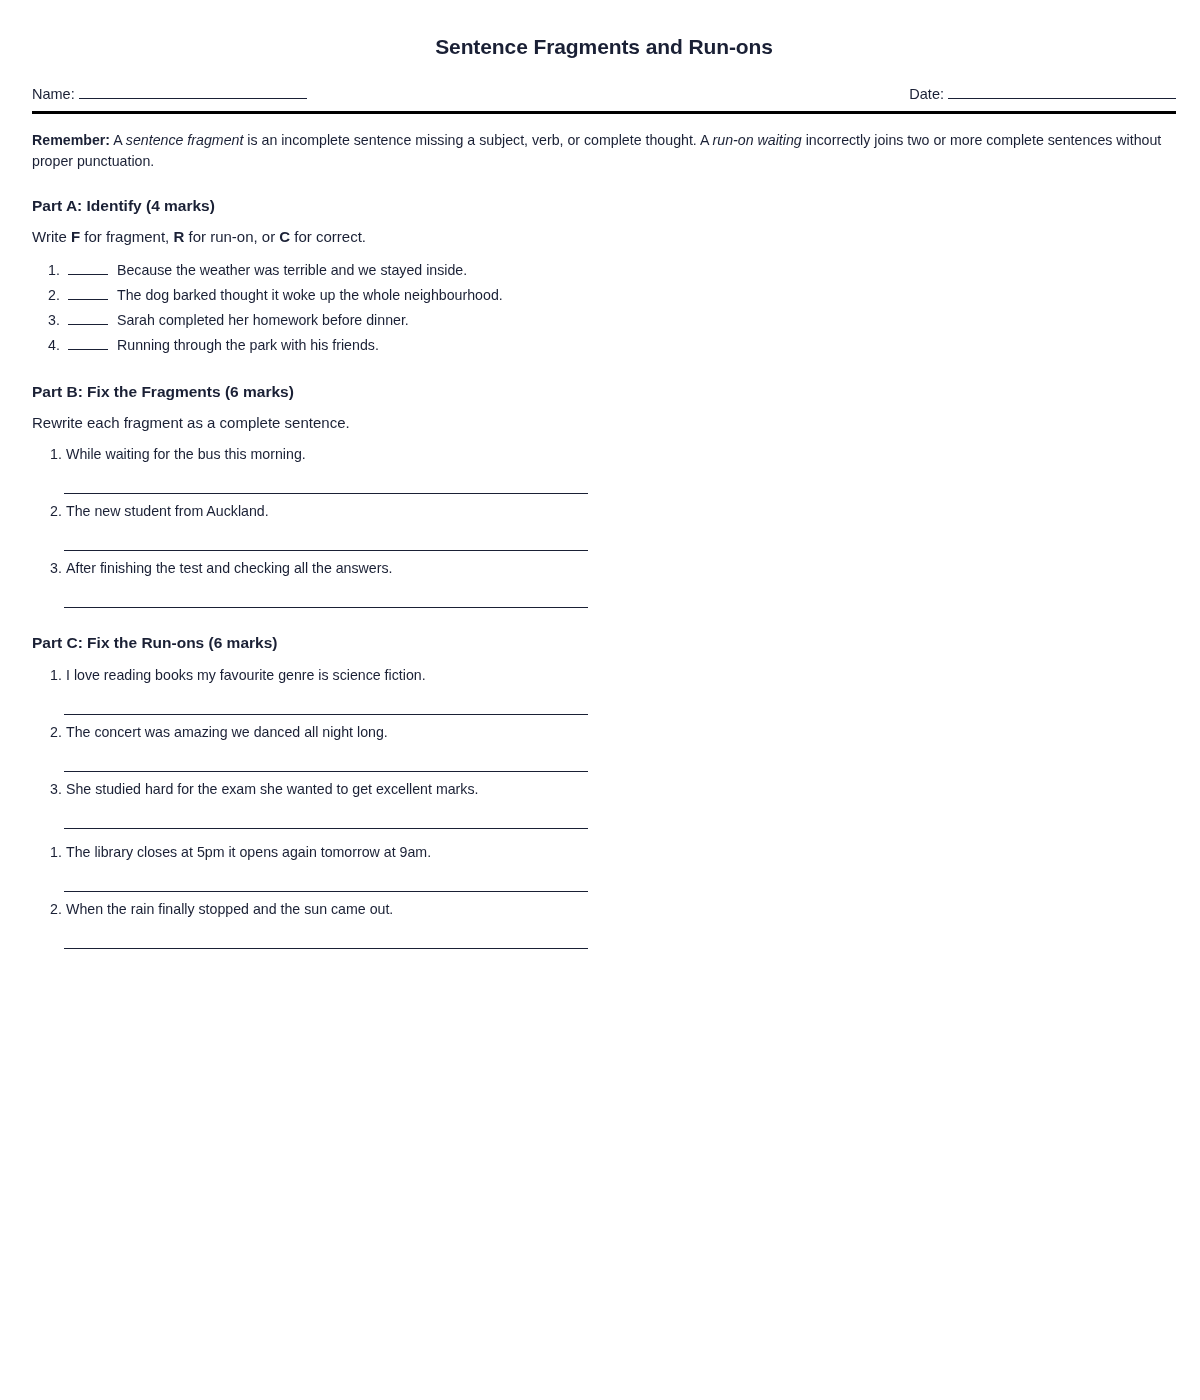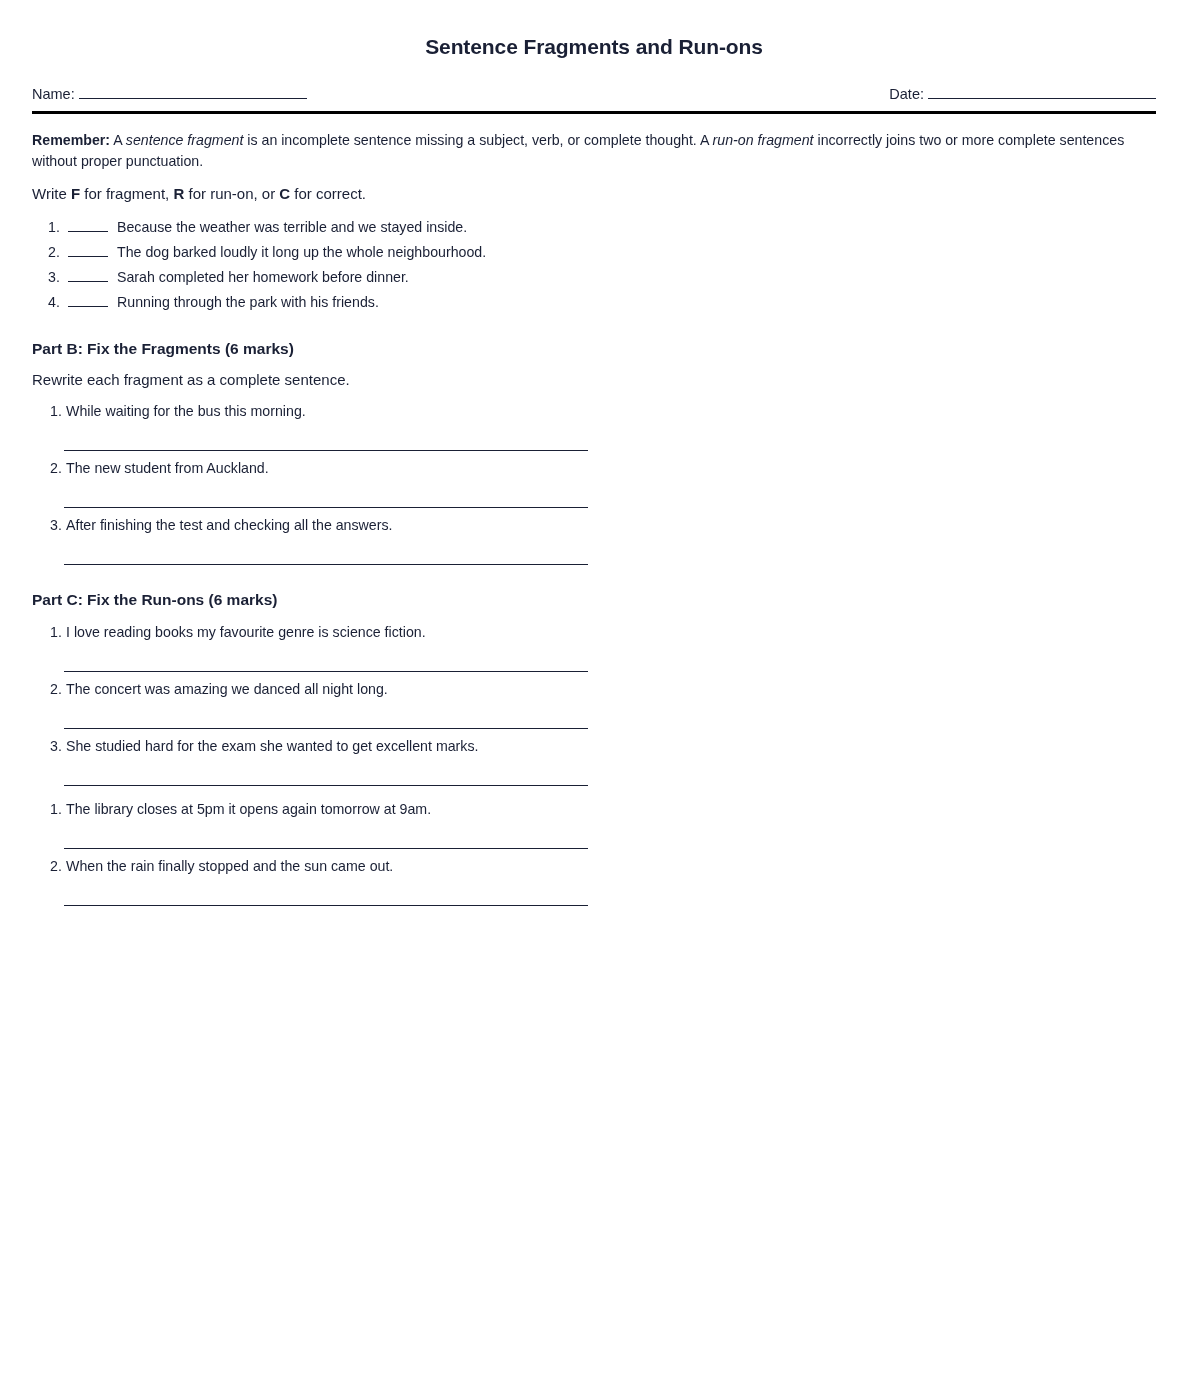--- a/index.html
+++ b/index.html
@@ -11,21 +11,21 @@
     width: 1200px;
     height: 1400px;
     font-family: "Liberation Sans", sans-serif;
     color: #1a2035;
     -webkit-font-smoothing: antialiased;
   }
   .page {
     width: 1200px;
     height: 1400px;
     box-sizing: border-box;
-    padding: 30px 44px 0 32px;
+    padding: 30px 24px 0 32px;
     position: relative;
   }
 
   
   .worksheet-title {
     text-align: center;
     font-size: 21px;
     font-weight: bold;
     letter-spacing: -0.1px;
     margin: 5px 0 0 0;
@@ -155,36 +155,37 @@
     </div>
     <div class="field">
       <span class="field-label">Date:</span>
       <span class="field-rule date-rule"></span>
     </div>
   </div>
 
   <hr class="header-divider">
 
   <p class="remember">
-    <b>Remember:</b><span> A </span><i>sentence fragment</i><span> is an incomplete sentence missing a subject, verb, or complete thought. A </span><i>run-on fragment</i><span> incorrectly joins two or more complete sentences without proper punctuation.</span>
+    <b>Remember:</b><span> A </span><i>sentence fragment</i><span> is an incomplete sentence missing a subject, verb, or complete thought. A </span><i>run-on waiting</i><span> incorrectly joins two or more complete sentences without proper punctuation.</span>
   </p>
 
+  <h2 class="part-heading">Part A: Identify (4 marks)</h2>
   <p class="part-instruction">
     <span>Write </span><b>F</b><span> for fragment, </span><b>R</b><span> for run-on, or </span><b>C</b><span> for correct.</span>
   </p>
   <ul class="identify-list">
     <li class="identify-item">
       <span class="identify-num">1.</span>
       <span class="identify-blank"></span>
       <span>Because the weather was terrible and we stayed inside.</span>
     </li>
     <li class="identify-item">
       <span class="identify-num">2.</span>
       <span class="identify-blank"></span>
-      <span>The dog barked loudly it long up the whole neighbourhood.</span>
+      <span>The dog barked thought it woke up the whole neighbourhood.</span>
     </li>
     <li class="identify-item">
       <span class="identify-num">3.</span>
       <span class="identify-blank"></span>
       <span>Sarah completed her homework before dinner.</span>
     </li>
     <li class="identify-item">
       <span class="identify-num">4.</span>
       <span class="identify-blank"></span>
       <span>Running through the park with his friends.</span>

